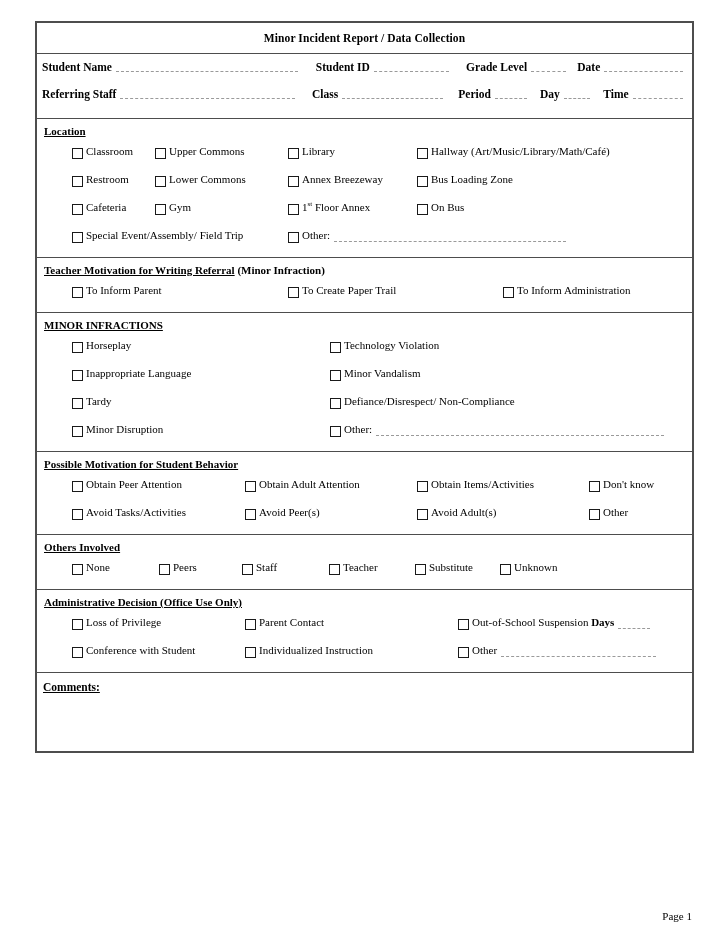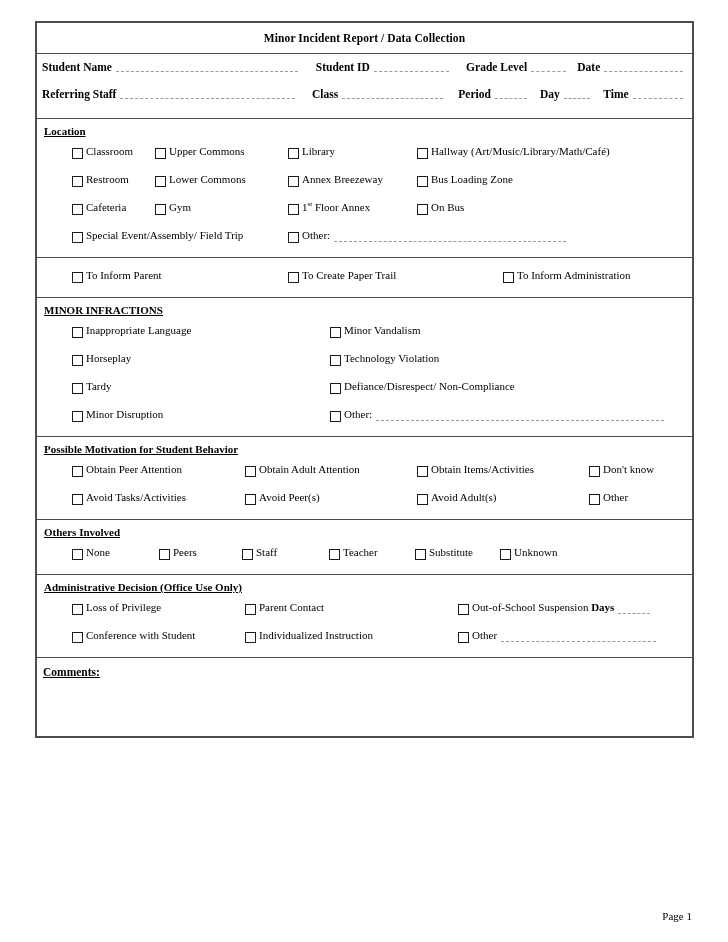--- a/index.html
+++ b/index.html
@@ -266,20 +266,23 @@
             <span class="box"></span>
             <span class="cblabel">Other:</span>
             <span class="inline-fill" style="width:232px"></span>
           </div>
         </div>
       </div>
     </div>
 
     <div class="section">
       <div class="section-inner">
+        <div class="sec-head">
+          <span class="u">Teacher  Motivation for Writing Referral</span><span class="nou"> (Minor Infraction)</span>
+        </div>
         <div class="cb-row">
           <div class="cbitem" style="left:29px">
             <span class="box"></span>
             <span class="cblabel">To Inform Parent</span>
           </div>
           <div class="cbitem" style="left:245px">
             <span class="box"></span>
             <span class="cblabel">To Create  Paper Trail</span>
           </div>
           <div class="cbitem" style="left:460px">
@@ -292,36 +295,36 @@
 
     <div class="section">
       <div class="section-inner">
         <div class="sec-head">
           <span class="u">MINOR INFRACTIONS</span>
         </div>
 
         <div class="cb-row">
           <div class="cbitem" style="left:29px">
             <span class="box"></span>
+            <span class="cblabel">Horseplay</span>
+          </div>
+          <div class="cbitem" style="left:287px">
+            <span class="box"></span>
+            <span class="cblabel">Technology Violation</span>
+          </div>
+        </div>
+
+        <div class="cb-row">
+          <div class="cbitem" style="left:29px">
+            <span class="box"></span>
             <span class="cblabel">Inappropriate Language</span>
           </div>
           <div class="cbitem" style="left:287px">
             <span class="box"></span>
             <span class="cblabel">Minor Vandalism</span>
-          </div>
-        </div>
-
-        <div class="cb-row">
-          <div class="cbitem" style="left:29px">
-            <span class="box"></span>
-            <span class="cblabel">Horseplay</span>
-          </div>
-          <div class="cbitem" style="left:287px">
-            <span class="box"></span>
-            <span class="cblabel">Technology Violation</span>
           </div>
         </div>
 
         <div class="cb-row">
           <div class="cbitem" style="left:29px">
             <span class="box"></span>
             <span class="cblabel">Tardy</span>
           </div>
           <div class="cbitem" style="left:287px">
             <span class="box"></span>

